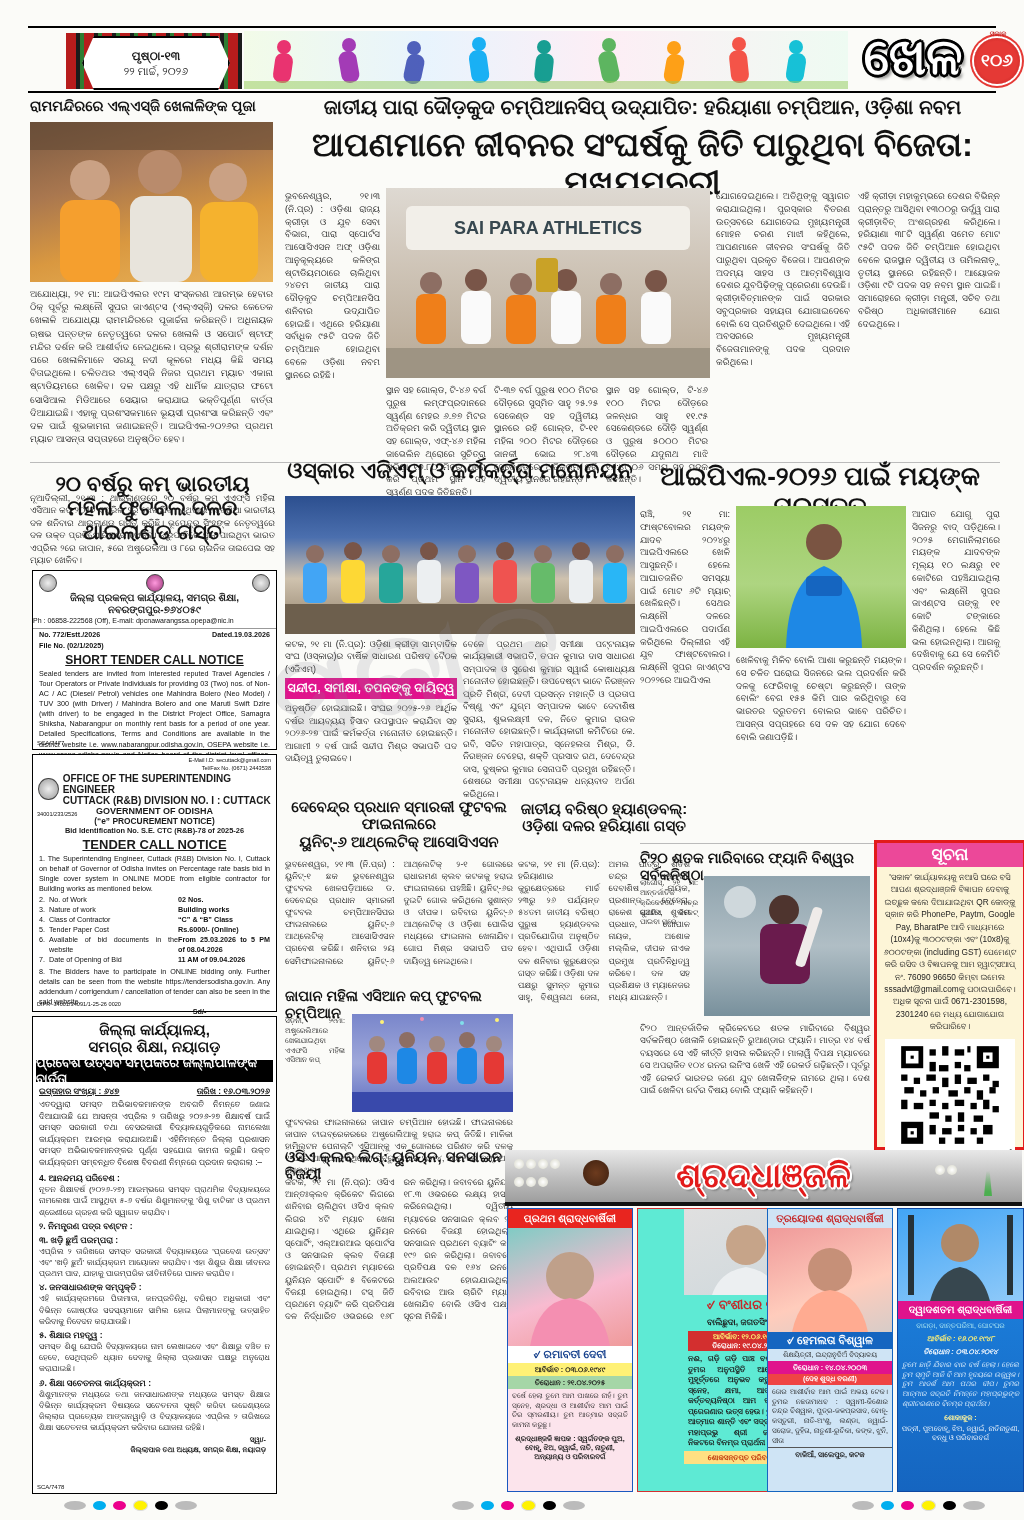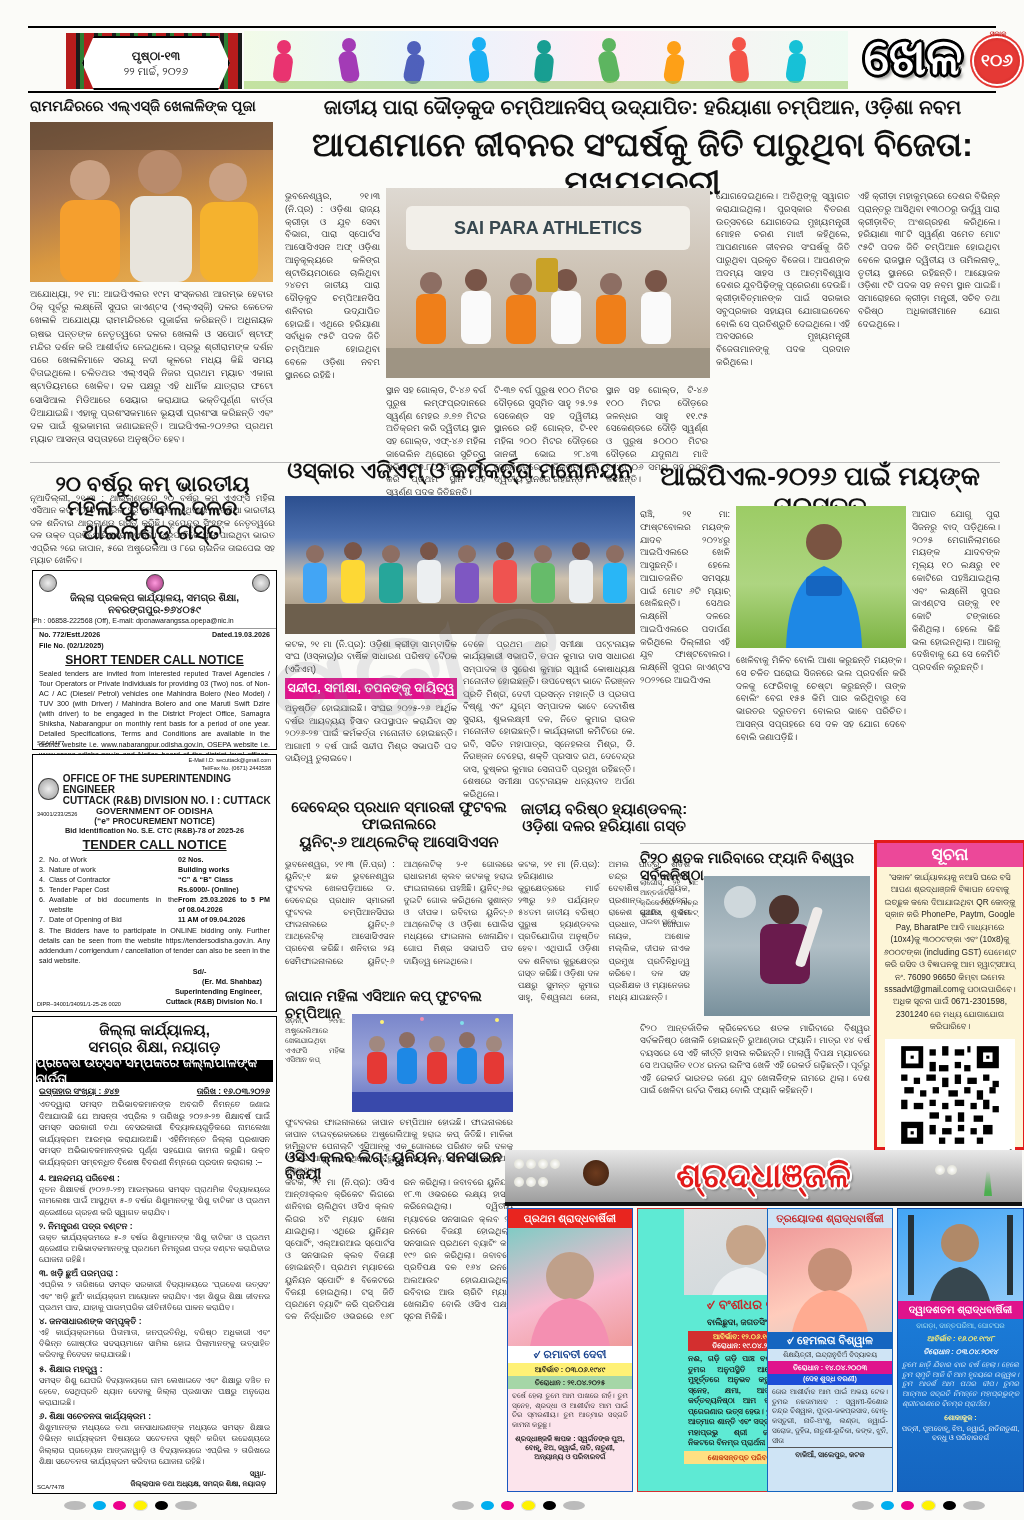--- a/index.html
+++ b/index.html
@@ -345,20 +345,21 @@
       <div>
         <div class="ntb" style="font-size:10px;">OFFICE OF THE SUPERINTENDING ENGINEER</div>
         <div class="ntb" style="font-size:10px;">CUTTACK (R&amp;B) DIVISION NO. I : CUTTACK</div>
       </div>
     </div>
     <div class="nt" style="position:absolute;left:4px;top:56px;font-size:5.6px;">34001/233/2526</div>
     <div class="ctr ntb" style="font-size:9px;">GOVERNMENT OF ODISHA</div>
     <div class="ctr ntb" style="font-size:8.4px;">(“e” PROCUREMENT NOTICE)</div>
     <div class="ctr ntb" style="font-size:7.4px;">Bid Identification No. S.E. CTC (R&amp;B)-78 of 2025-26</div>
     <div class="ctr ntb" style="font-size:13px;text-decoration:underline;margin:2px 0;">TENDER CALL NOTICE</div>
+    <div class="nt" style="padding:0 6px;">1.  The Superintending Engineer, Cuttack (R&amp;B) Division No. I, Cuttack on behalf of Governor of Odisha invites on Percentage rate basis bid in Single cover system in ONLINE MODE from eligible contractor for Building works as mentioned below.</div>
     <div style="padding:1px 6px;">
       <div style="display:flex;">
           <span class="nt" style="width:10px;">2.</span>
           <span class="nt" style="flex:1;">No. of Work</span>
           <span class="nt ntb" style="width:92px;">02 Nos.</span>
         </div>
       <div style="display:flex;">
           <span class="nt" style="width:10px;">3.</span>
           <span class="nt" style="flex:1;">Nature of work</span>
           <span class="nt ntb" style="width:92px;">Building works</span>
@@ -400,21 +401,20 @@
     <div class="revbar" style="height:22px;font-size:13px;margin:4px 3px;">ପ୍ରବେଶ ଉତ୍ସବ ସମ୍ପର୍କରେ ଜିଲ୍ଲାପାଳଙ୍କ ବାର୍ତ୍ତା</div>
     <div style="display:flex;justify-content:space-between;padding:0 6px;text-decoration:underline;">
       <span class="nt ntb" style="font-size:8.4px;">ଇସ୍ତାହାର ସଂଖ୍ୟା : ୬୪୭</span>
       <span class="nt ntb" style="font-size:8.4px;">ତାରିଖ : ୧୬.୦୩.୨୦୨୬</span>
     </div>
     <div class="nt" style="font-size:8.2px;padding:2px 6px;">ଏତଦ୍ୱାରା ସମସ୍ତ ଅଭିଭାବକମାନଙ୍କ ଅବଗତି ନିମନ୍ତେ ଜଣାଇ ଦିଆଯାଉଛି ଯେ ଆସନ୍ତା ଏପ୍ରିଲ ୨ ତାରିଖରୁ ୨୦୨୬-୨୭ ଶିକ୍ଷାବର୍ଷ ପାଇଁ ସମସ୍ତ ସରକାରୀ ତଥା ବେସରକାରୀ ବିଦ୍ୟାଳୟଗୁଡ଼ିକରେ ନାମଲେଖା କାର୍ଯ୍ୟକ୍ରମ ଆରମ୍ଭ କରାଯାଉଅଛି। ଏହିନିମନ୍ତେ ଜିଲ୍ଲା ପ୍ରଶାସନ ସମସ୍ତ ଅଭିଭାବକମାନଙ୍କର ପୂର୍ଣ୍ଣ ସହଯୋଗ କାମନା କରୁଛି। ଉକ୍ତ କାର୍ଯ୍ୟକ୍ରମ ସମ୍ବନ୍ଧିତ ବିଶେଷ ବିବରଣୀ ନିମ୍ନରେ ପ୍ରଦାନ କରାଗଲା :–</div>
     <div style="padding:0 6px;">
       <div class="nt ntb" style="font-size:8.6px;margin-top:2px;">4.  ଆନନ୍ଦମୟ ପରିବେଶ :</div>
       <div class="nt" style="font-size:8px;">ନୂତନ ଶିକ୍ଷାବର୍ଷ (୨୦୨୬-୨୭) ଆରମ୍ଭରେ ସମସ୍ତ ପ୍ରାଥମିକ ବିଦ୍ୟାଳୟରେ ନାମଲେଖା ପାଇଁ ଆସୁଥିବା ୫-୬ ବର୍ଷର ଶିଶୁମାନଙ୍କୁ 'ଶିଶୁ ବାଟିକା' ଓ ପ୍ରଥମ ଶ୍ରେଣୀରେ ଗ୍ରହଣ କରି ସ୍ୱାଗତ କରାଯିବ।</div>
       <div class="nt ntb" style="font-size:8.6px;margin-top:2px;">୨.  ନିମନ୍ତ୍ରଣ ପତ୍ର ବଣ୍ଟନ :</div>
-      <div class="nt" style="font-size:8px;">ଉକ୍ତ କାର୍ଯ୍ୟକ୍ରମରେ ୫-୬ ବର୍ଷର ଶିଶୁମାନଙ୍କ 'ଶିଶୁ ବାଟିକା' ଓ ପ୍ରଥମ ଶ୍ରେଣୀର ଅଭିଭାବକମାନଙ୍କୁ ପ୍ରଥମେ ନିମନ୍ତ୍ରଣ ପତ୍ର ବଣ୍ଟନ କରାଯିବାର ଯୋଜନା ରହିଛି।</div>
       <div class="nt ntb" style="font-size:8.6px;margin-top:2px;">୩.  ଖଡ଼ି ଛୁଅଁ ପରମ୍ପରା :</div>
       <div class="nt" style="font-size:8px;">ଏପ୍ରିଲ ୨ ତାରିଖରେ ସମସ୍ତ ସରକାରୀ ବିଦ୍ୟାଳୟରେ 'ପ୍ରବେଶ ଉତ୍ସବ' ଏବଂ 'ଖଡ଼ି ଛୁଅଁ' କାର୍ଯ୍ୟକ୍ରମ ଆୟୋଜନ କରାଯିବ। ଏହା ଶିଶୁର ଶିକ୍ଷା ଜୀବନର ପ୍ରଥମ ପାଦ, ଯାହାକୁ ପାରମ୍ପରିକ ରୀତିନୀତିରେ ପାଳନ କରାଯିବ।</div>
       <div class="nt ntb" style="font-size:8.6px;margin-top:2px;">୪.  ଜନସାଧାରଣଙ୍କ ସମ୍ପୃକ୍ତି :</div>
       <div class="nt" style="font-size:8px;">ଏହି କାର୍ଯ୍ୟକ୍ରମରେ ପିତାମାତା, ଜନପ୍ରତିନିଧି, ବରିଷ୍ଠ ଅଧିକାରୀ ଏବଂ ବିଭିନ୍ନ ଗୋଷ୍ଠୀର ସଦସ୍ୟମାନେ ସାମିଲ ହୋଇ ପିଲାମାନଙ୍କୁ ଉତ୍ସାହିତ କରିବାକୁ ନିବେଦନ କରାଯାଉଛି।</div>
       <div class="nt ntb" style="font-size:8.6px;margin-top:2px;">୫.  ଶିକ୍ଷାର ମହତ୍ତ୍ୱ :</div>
       <div class="nt" style="font-size:8px;">ସମସ୍ତ ଶିଶୁ ଯେପରି ବିଦ୍ୟାଳୟରେ ନାମ ଲେଖାଇବେ ଏବଂ ଶିକ୍ଷାରୁ ବଞ୍ଚିତ ନ ହେବେ, ସେଥିପ୍ରତି ଧ୍ୟାନ ଦେବାକୁ ଜିଲ୍ଲା ପ୍ରଶାସନ ପକ୍ଷରୁ ଅନୁରୋଧ କରାଯାଇଛି।</div>
       <div class="nt ntb" style="font-size:8.6px;margin-top:2px;">୬.  ଶିକ୍ଷା ସଚେତନତା କାର୍ଯ୍ୟକ୍ରମ :</div>
       <div class="nt" style="font-size:8px;">ଶିଶୁମାନଙ୍କ ମଧ୍ୟରେ ତଥା ଜନସାଧାରଣଙ୍କ ମଧ୍ୟରେ ସମସ୍ତ ଶିକ୍ଷାର ବିଭିନ୍ନ କାର୍ଯ୍ୟକ୍ରମ ବିଷୟରେ ସଚେତନତା ସୃଷ୍ଟି କରିବା ଉଦ୍ଦେଶ୍ୟରେ ଜିଲ୍ଲାର ପ୍ରତ୍ୟେକ ଆଙ୍ଗନୱାଡ଼ି ଓ ବିଦ୍ୟାଳୟରେ ଏପ୍ରିଲ ୨ ତାରିଖରେ ଶିକ୍ଷା ସଚେତନତା କାର୍ଯ୍ୟକ୍ରମ କରିବାର ଯୋଜନା ରହିଛି।</div>
     </div>
     <div style="text-align:right;padding:2px 10px;">
@@ -471,21 +471,21 @@
     <div class="hd" style="color:#c62828;background:#cfe4f5;">ତ୍ରୟୋଦଶ ଶ୍ରାଦ୍ଧବାର୍ଷିକୀ</div>
     <div class="photo" style="height:104px;background:linear-gradient(160deg,#ef9a9a,#ffccbc 60%,#d7ccc8);">
       <svg width="124" height="104" viewBox="0 0 124 104">
           <circle cx="62" cy="42" r="22" fill="#c69078"></circle>
           <path d="M24 104 Q32 66 62 62 Q92 66 100 104 Z" fill="#ffab91"></path>
         </svg>
     </div>
     <div class="nm" style="background:#1565c0;color:#fff;">୰ ହେମଲତା ବିଶ୍ୱାଳ</div>
     <div class="ft" style="font-size:7px;font-weight:normal;">ଶିକ୍ଷୟିତ୍ରୀ, ଇନ୍ଦ୍ରାନୁଦିଅଁ ବିଦ୍ୟାଳୟ</div>
     <div class="ft" style="background:#e0138c;color:#fff;">ତିରୋଧାନ : ୧୪.୦୪.୨୦୦୩</div>
-    <div class="ft" style="background:#1d4ed8;color:#fff;padding-top:0;">(ଦେହ ଶୁଦ୍ଧ ବରଣୀ)</div>
+    <div class="ft" style="background:#ef4444;color:#fff;padding-top:0;">(ଦେହ ଶୁଦ୍ଧ ବରଣୀ)</div>
     <div class="bd">ତୋର ଆଶୀର୍ବାଦ ଆମ ପାଇଁ ଅଭୟ ଟେକ। ତୁମର ନଛତାମାଧବ : ସ୍ୱାମୀ-କିଶୋର ଚନ୍ଦ୍ର ବିଶ୍ୱାଳ, ପୁତ୍ର-ଜଳପ୍ରସାଦ, ବୋହୂ-କସ୍ତୁରୀ, ନାତି-ଅଂଶୁ, ଲଣ୍ଡା, ଜ୍ୱାଇଁ-ସରୋଜ, ଦୁହିତା, ନାତୁଣୀ-ରୁଚିକା, କଙ୍କ, ଝୁନି, ସୀତା</div>
     <div class="ft" style="border-top:1px solid #555;">ବାଳିଆଁ, ସାଲେପୁର, କଟକ</div>
   </div>
 
   <div class="abs obit" style="left:897px;top:1208px;width:125px;height:282px;background:linear-gradient(180deg,#1e88e5,#1565c0);border-color:#0d47a1;color:#fff;">
     <div class="photo" style="height:92px;background:linear-gradient(160deg,#42a5f5,#90caf9);">
       <svg width="125" height="92" viewBox="0 0 125 92">
         <rect x="10" y="6" width="6" height="80" fill="#263238"></rect>
           <rect x="109" y="6" width="6" height="80" fill="#263238"></rect>
         <circle cx="62" cy="34" r="19" fill="#b08968"></circle>

